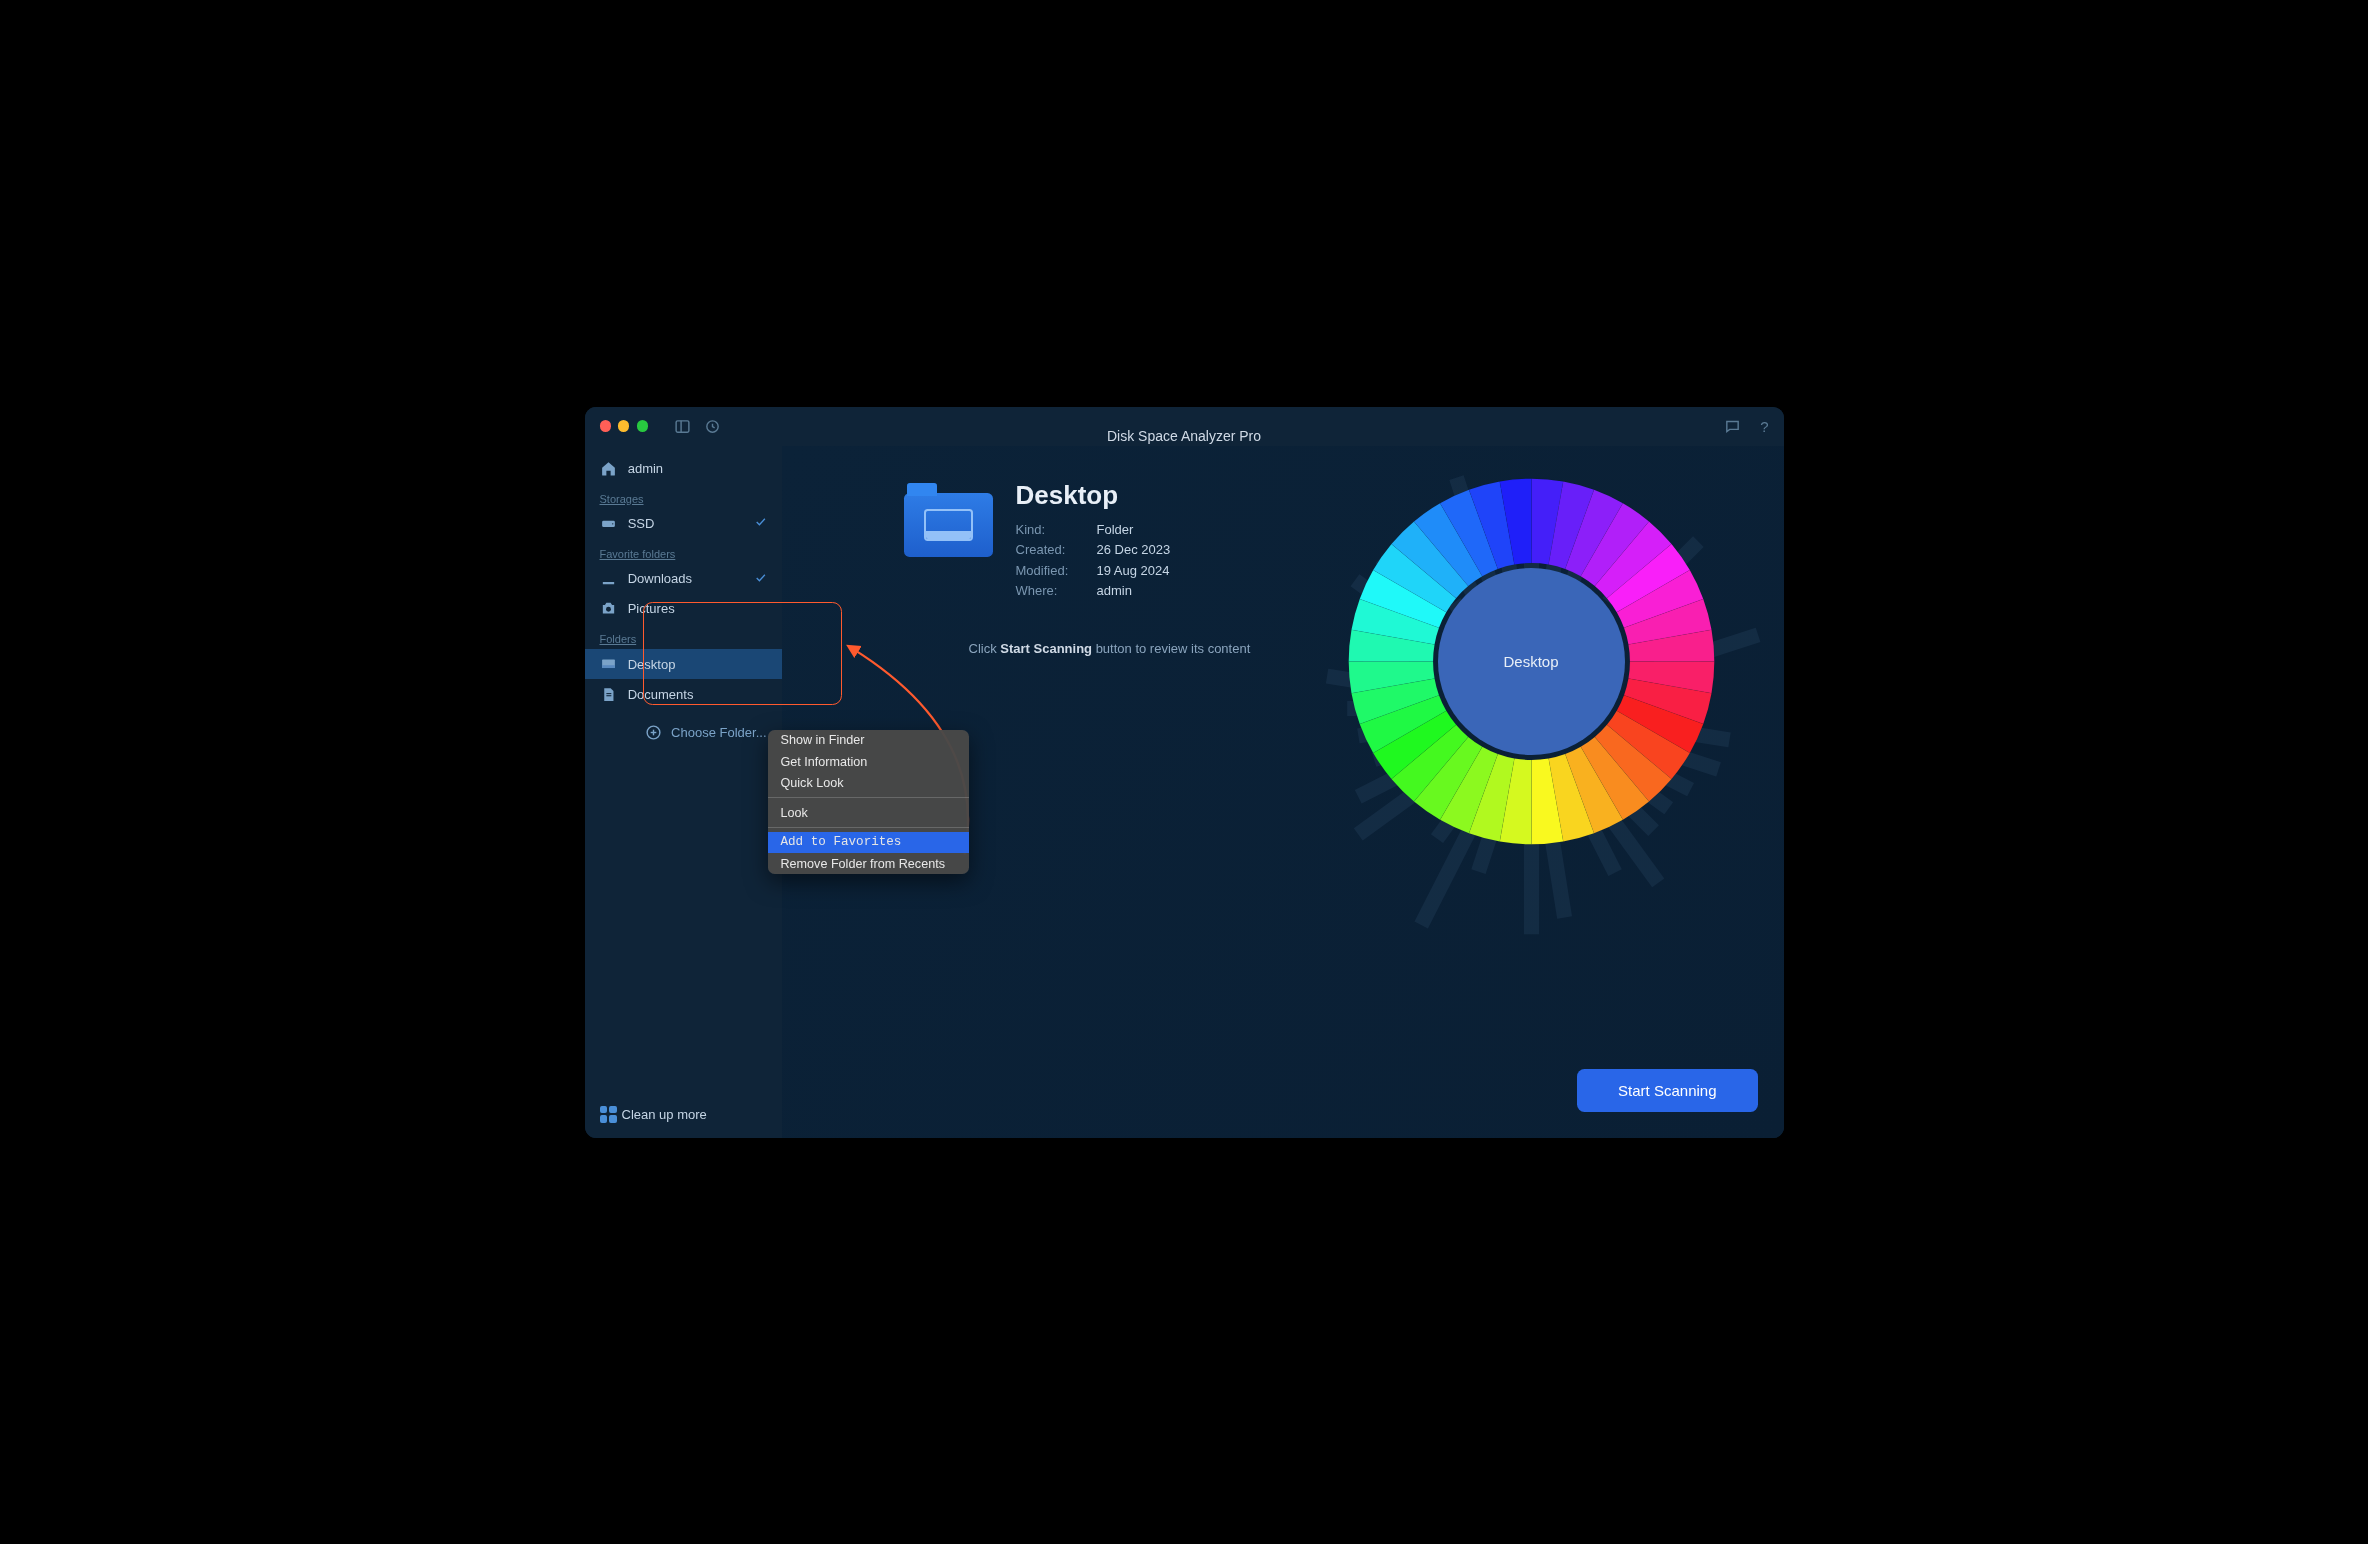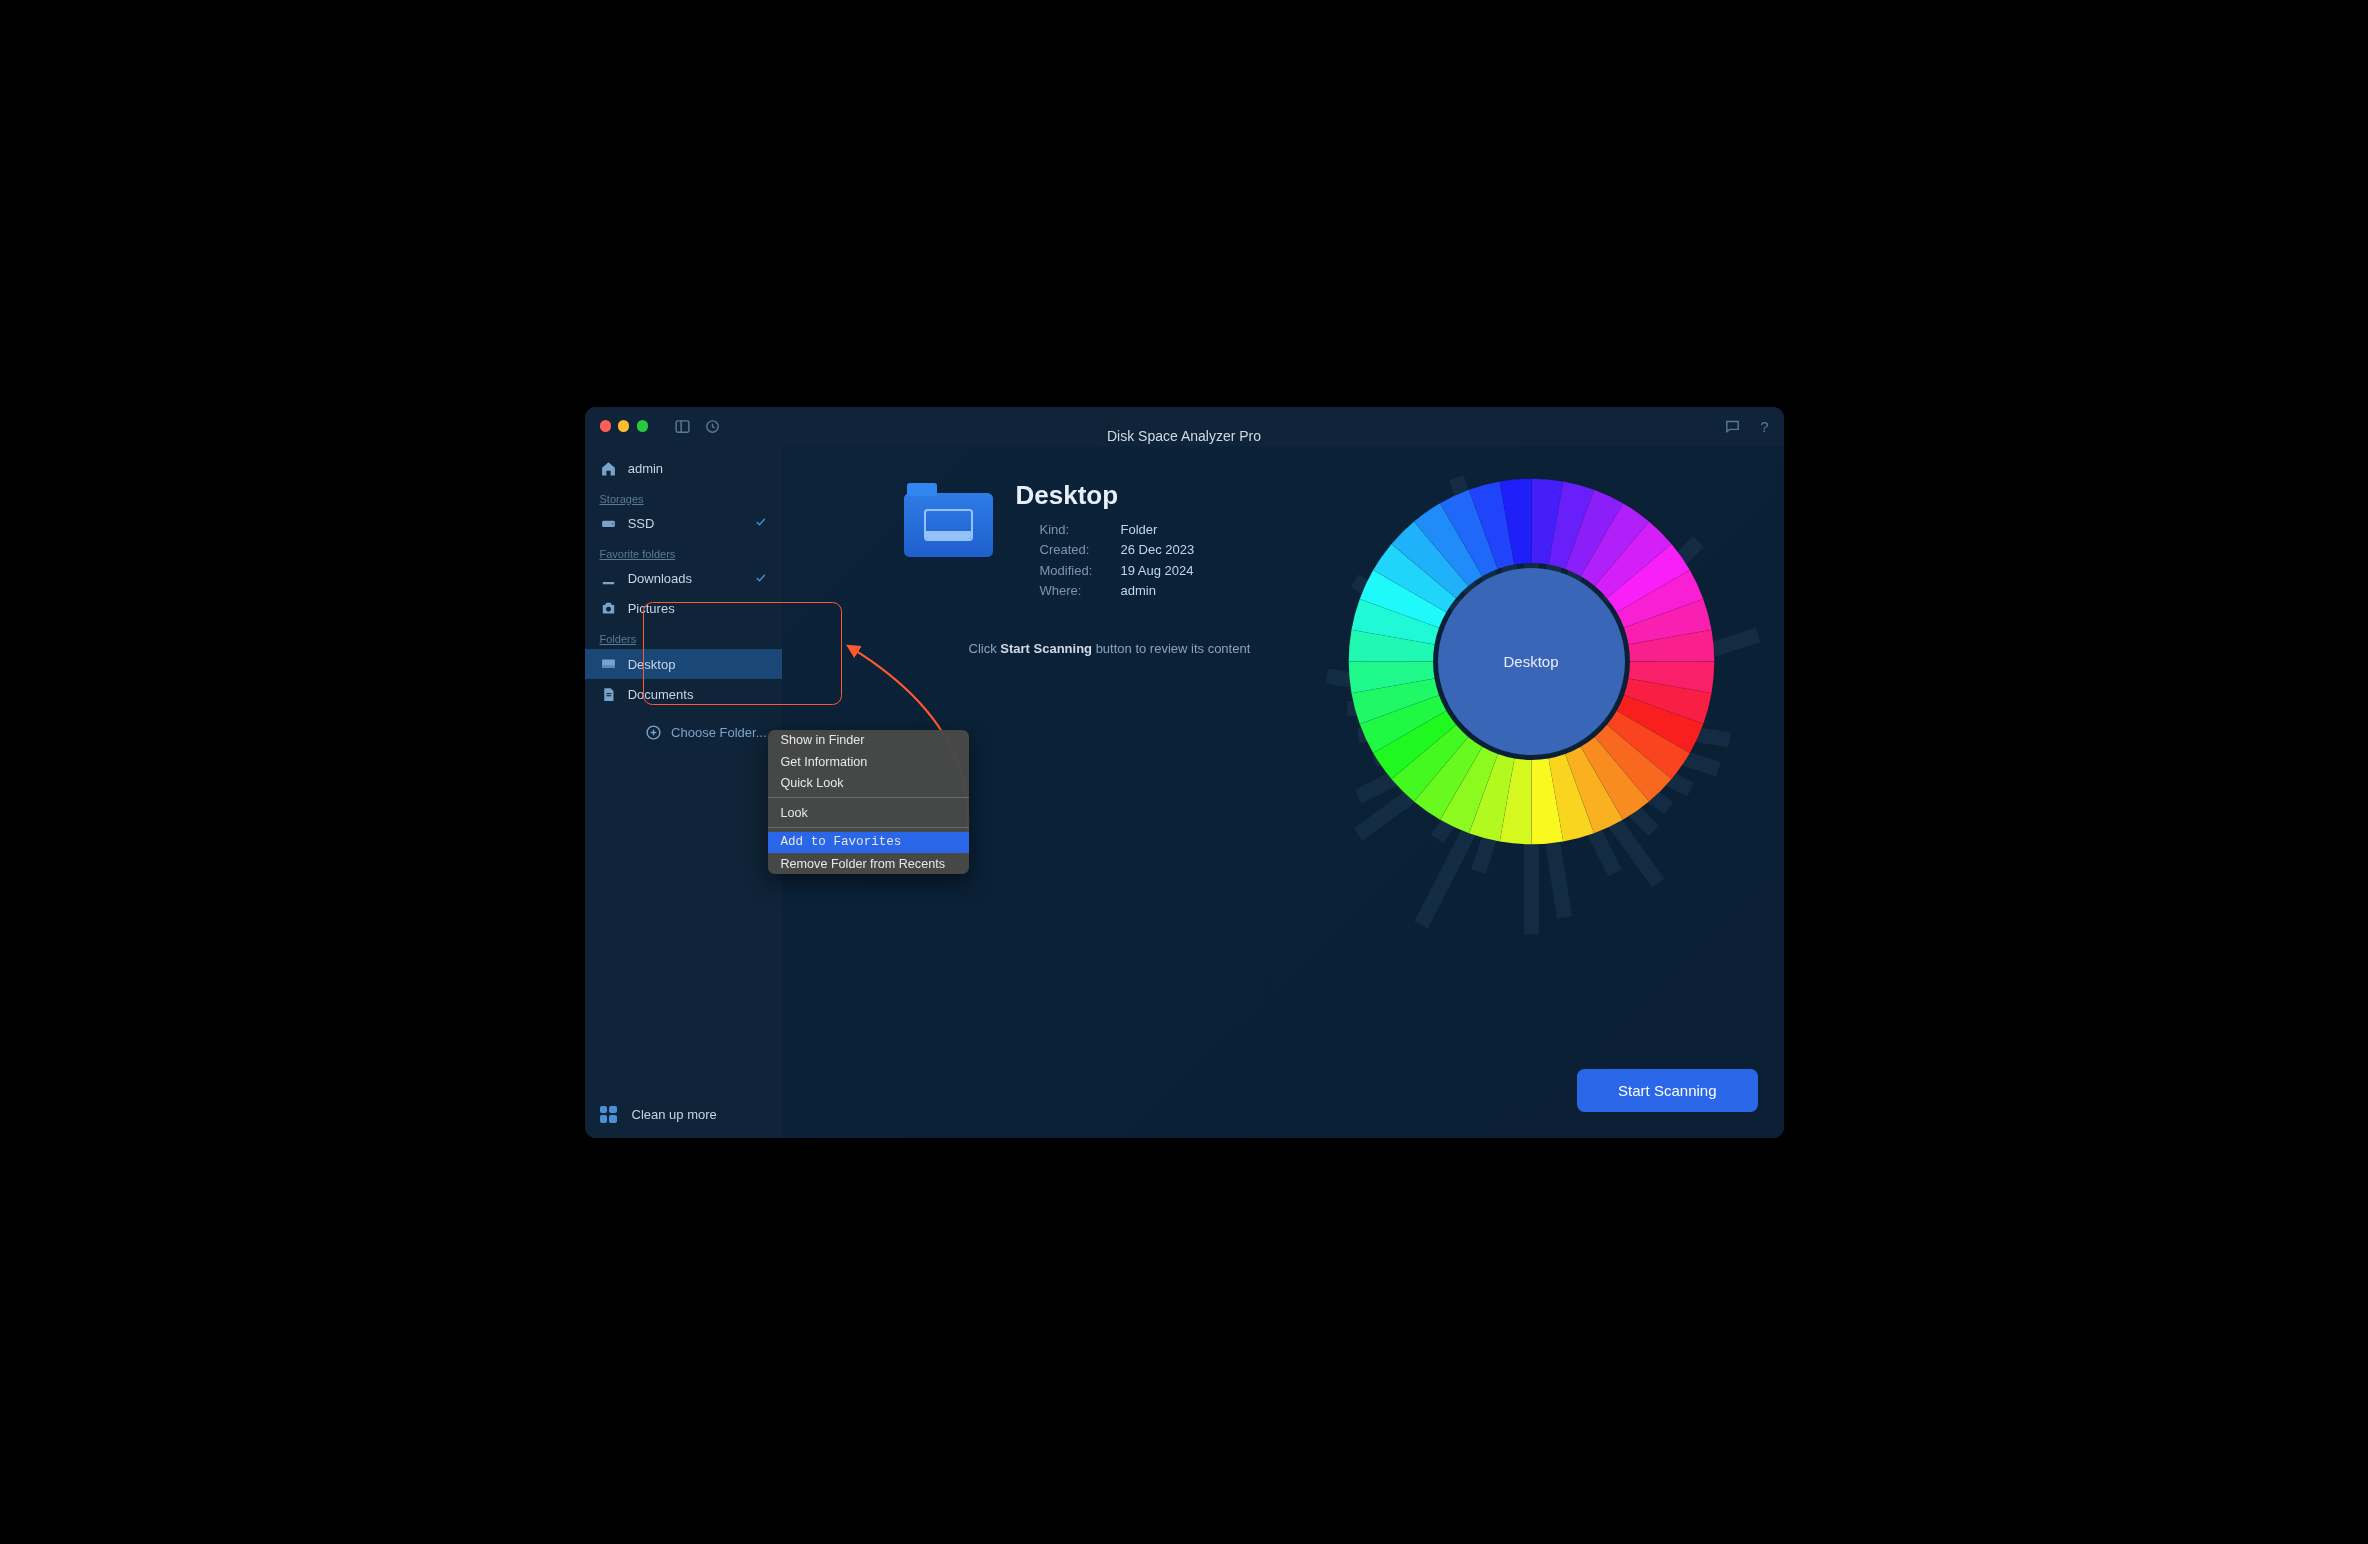--- a/index.html
+++ b/index.html
@@ -18,28 +18,28 @@
 .body { flex: 1; display: flex; overflow: hidden; }
 .sidebar { width: 197px; background: #0f2438; display: flex; flex-direction: column; padding-top: 7.5px; position: relative; }
 .sb-item { display: flex; align-items: center; gap: 11.2px; padding: 6.6px 15px; color: #c5d5e5; font-size: 13px; cursor: pointer; }
 .sb-item.selected { background: #1a4775; }
 .sb-item svg, .sb-icon { width: 17px; height: 17px; flex-shrink: 0; fill: #7ba3c8; }
 .sb-section { padding: 9.4px 15px 3.7px; color: #5a7a94; font-size: 11px; text-decoration: underline; }
 .check { margin-left: auto; color: #4a8fd8; }
 .check svg { width: 13px; height: 13px; fill: none; stroke: currentColor; stroke-width: 2.5; }
 .choose-folder { display: flex; align-items: center; gap: 9.4px; padding: 7.5px 15px; color: #7ba3c8; font-size: 13px; cursor: pointer; margin-top: 7.5px; justify-content: flex-end; }
 .choose-folder svg { width: 17px; height: 17px; fill: none; stroke: currentColor; stroke-width: 2; }
-.sidebar-bottom { margin-top: auto; padding: 15px; display: flex; align-items: center; gap: 15px; color: #c5d5e5; font-size: 13px; }
+.sidebar-bottom { margin-top: auto; padding: 15px; display: flex; align-items: center; gap: 5px; color: #c5d5e5; font-size: 13px; }
 .grid-icon { display: grid; grid-template-columns: 1fr 1fr; gap: 2.8px; width: 17px; height: 17px; }
 .grid-icon span { background: #4a8fd8; border-radius: 1.9px; }
 .main { flex: 1; background: linear-gradient(135deg, #0b2238 0%, #0a1f34 100%); position: relative; display: flex; overflow: hidden; }
 .info-col { width: 497px; padding: 34px 0 0 234px; display: flex; flex-direction: column; }
 .info-title { color: #e8eff7; font-size: 26px; font-weight: 600; margin-bottom: 11.2px; }
 .info-row { display: flex; gap: 15px; margin-bottom: 5.6px; font-size: 13px; }
-.info-label { color: #7a96b0; width: 66px; margin-left: 24px; }
+.info-label { color: #7a96b0; width: 66px; }
 .info-value { color: #c5d5e5; }
 .hint { margin-top: 37px; color: #8aa4bd; font-size: 13px; margin-left: -47px; }
 .hint strong { color: #d0dae6; font-weight: 600; }
 .chart-area { flex: 1; position: relative; display: flex; align-items: flex-start; justify-content: center; padding-top: 19px; }
 .chart-bg { position: absolute; width: 487px; height: 487px; opacity: 0.15; }
 .wheel-wrap { position: relative; width: 375px; height: 375px; margin-top: 9.4px; }
 .wheel { width: 100%; height: 100%; }
 .wheel-center { position: absolute; inset: 0; display: flex; align-items: center; justify-content: center; }
 .center-circle { width: 187px; height: 187px; background: #3a66b8; border-radius: 50%; display: flex; align-items: center; justify-content: center; color: #e8eff7; font-size: 15px; }
 .start-btn { position: absolute; right: 26px; bottom: 26px; background: #2966e8; color: #fff; border: none; padding: 13px 41px; font-size: 15px; font-weight: 500; border-radius: 7.5px; cursor: pointer; }

